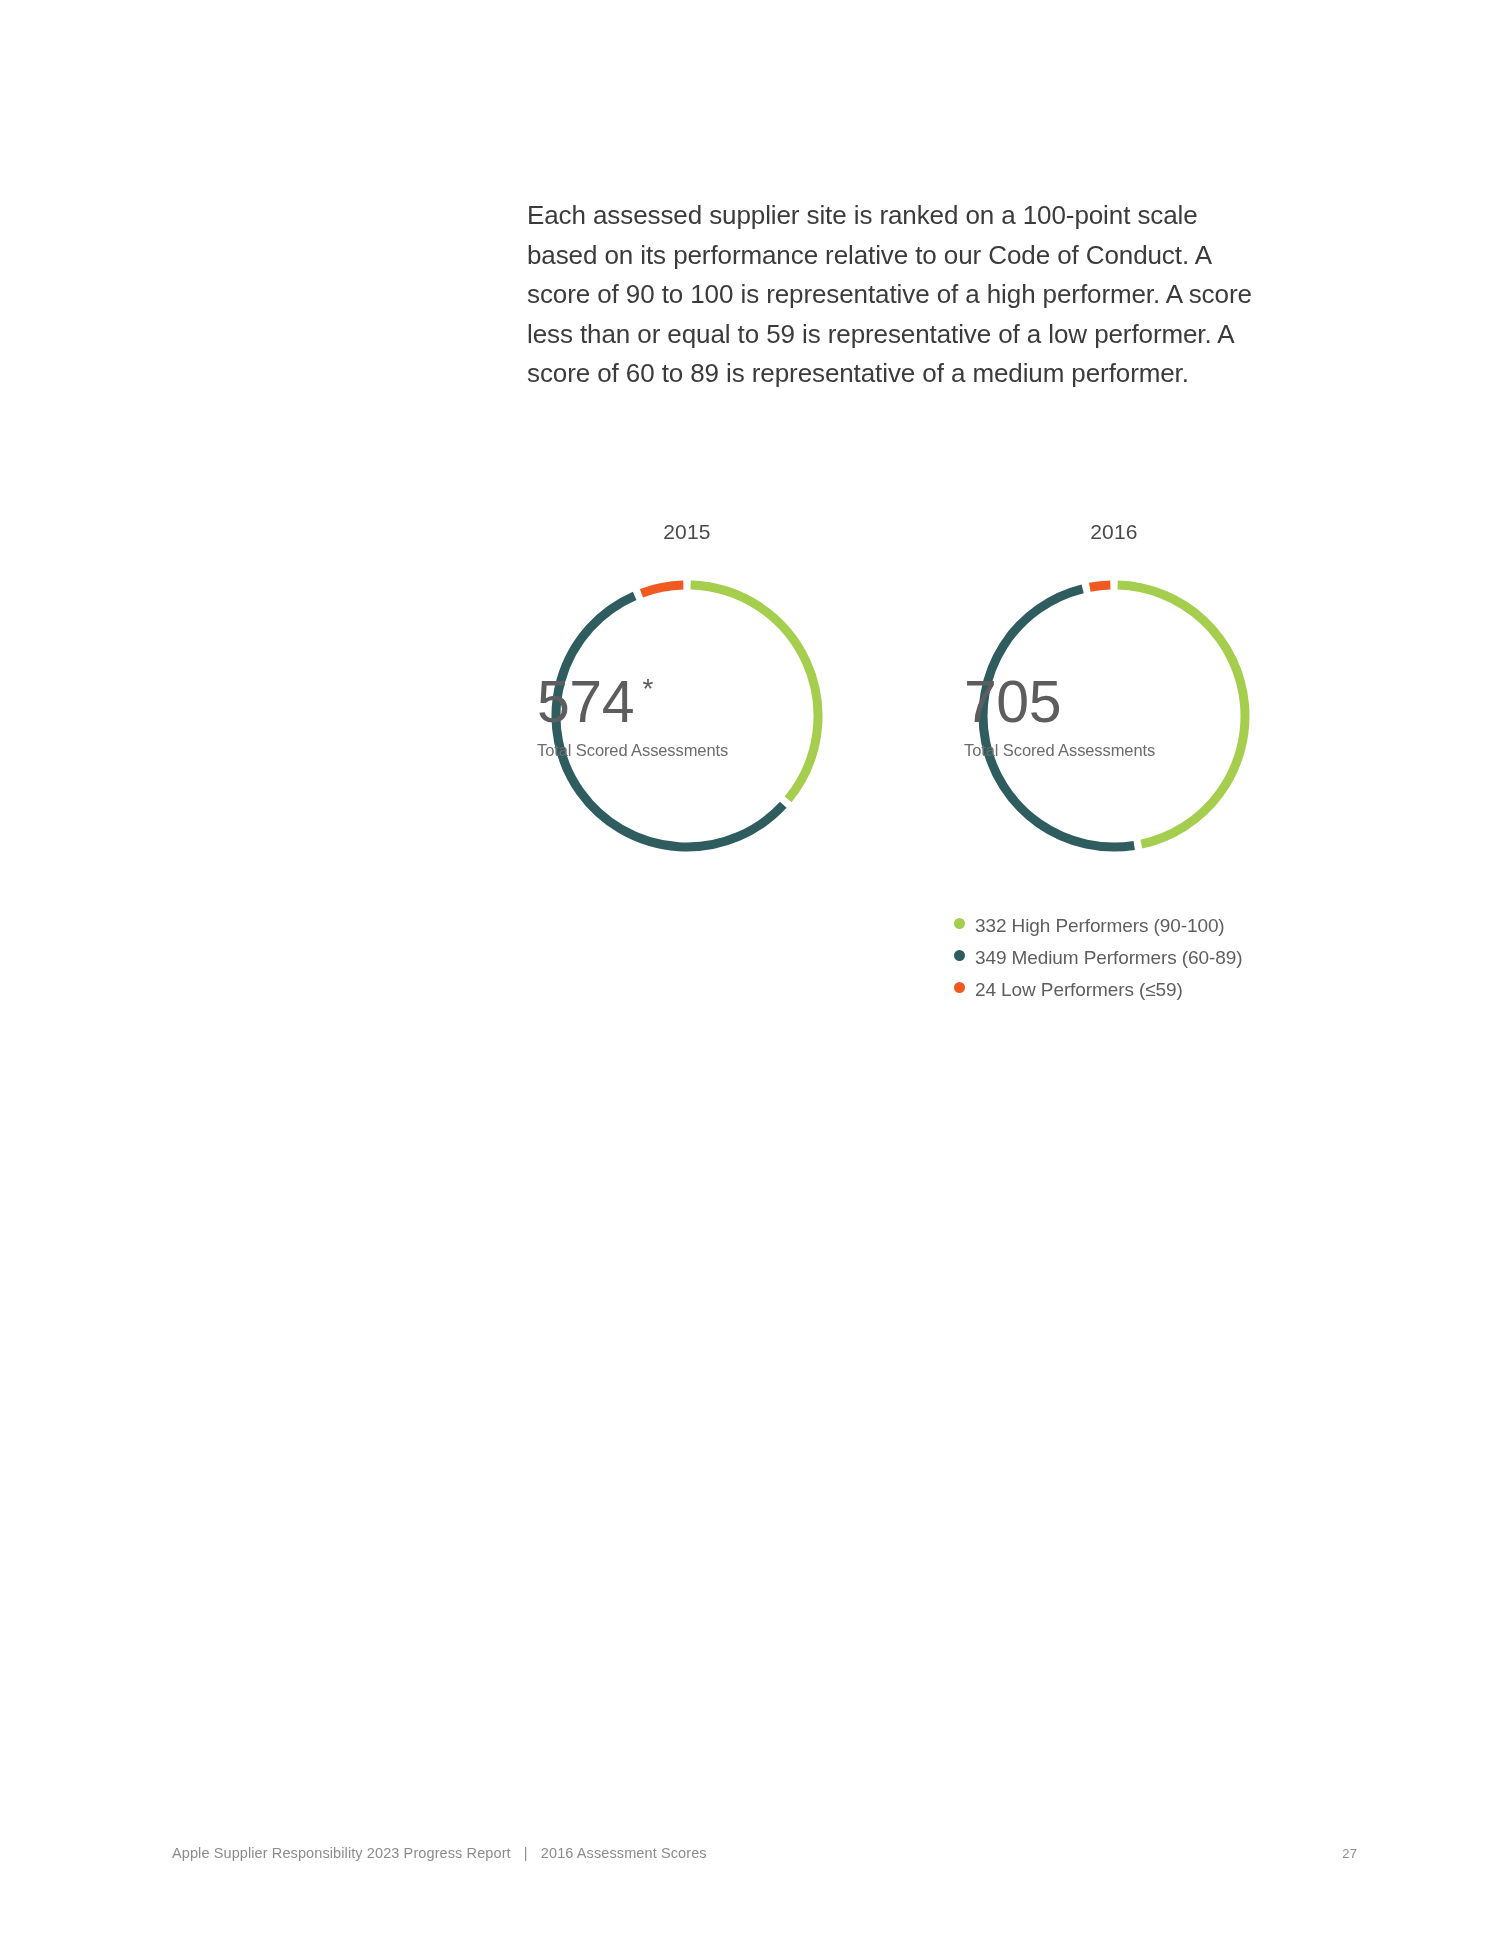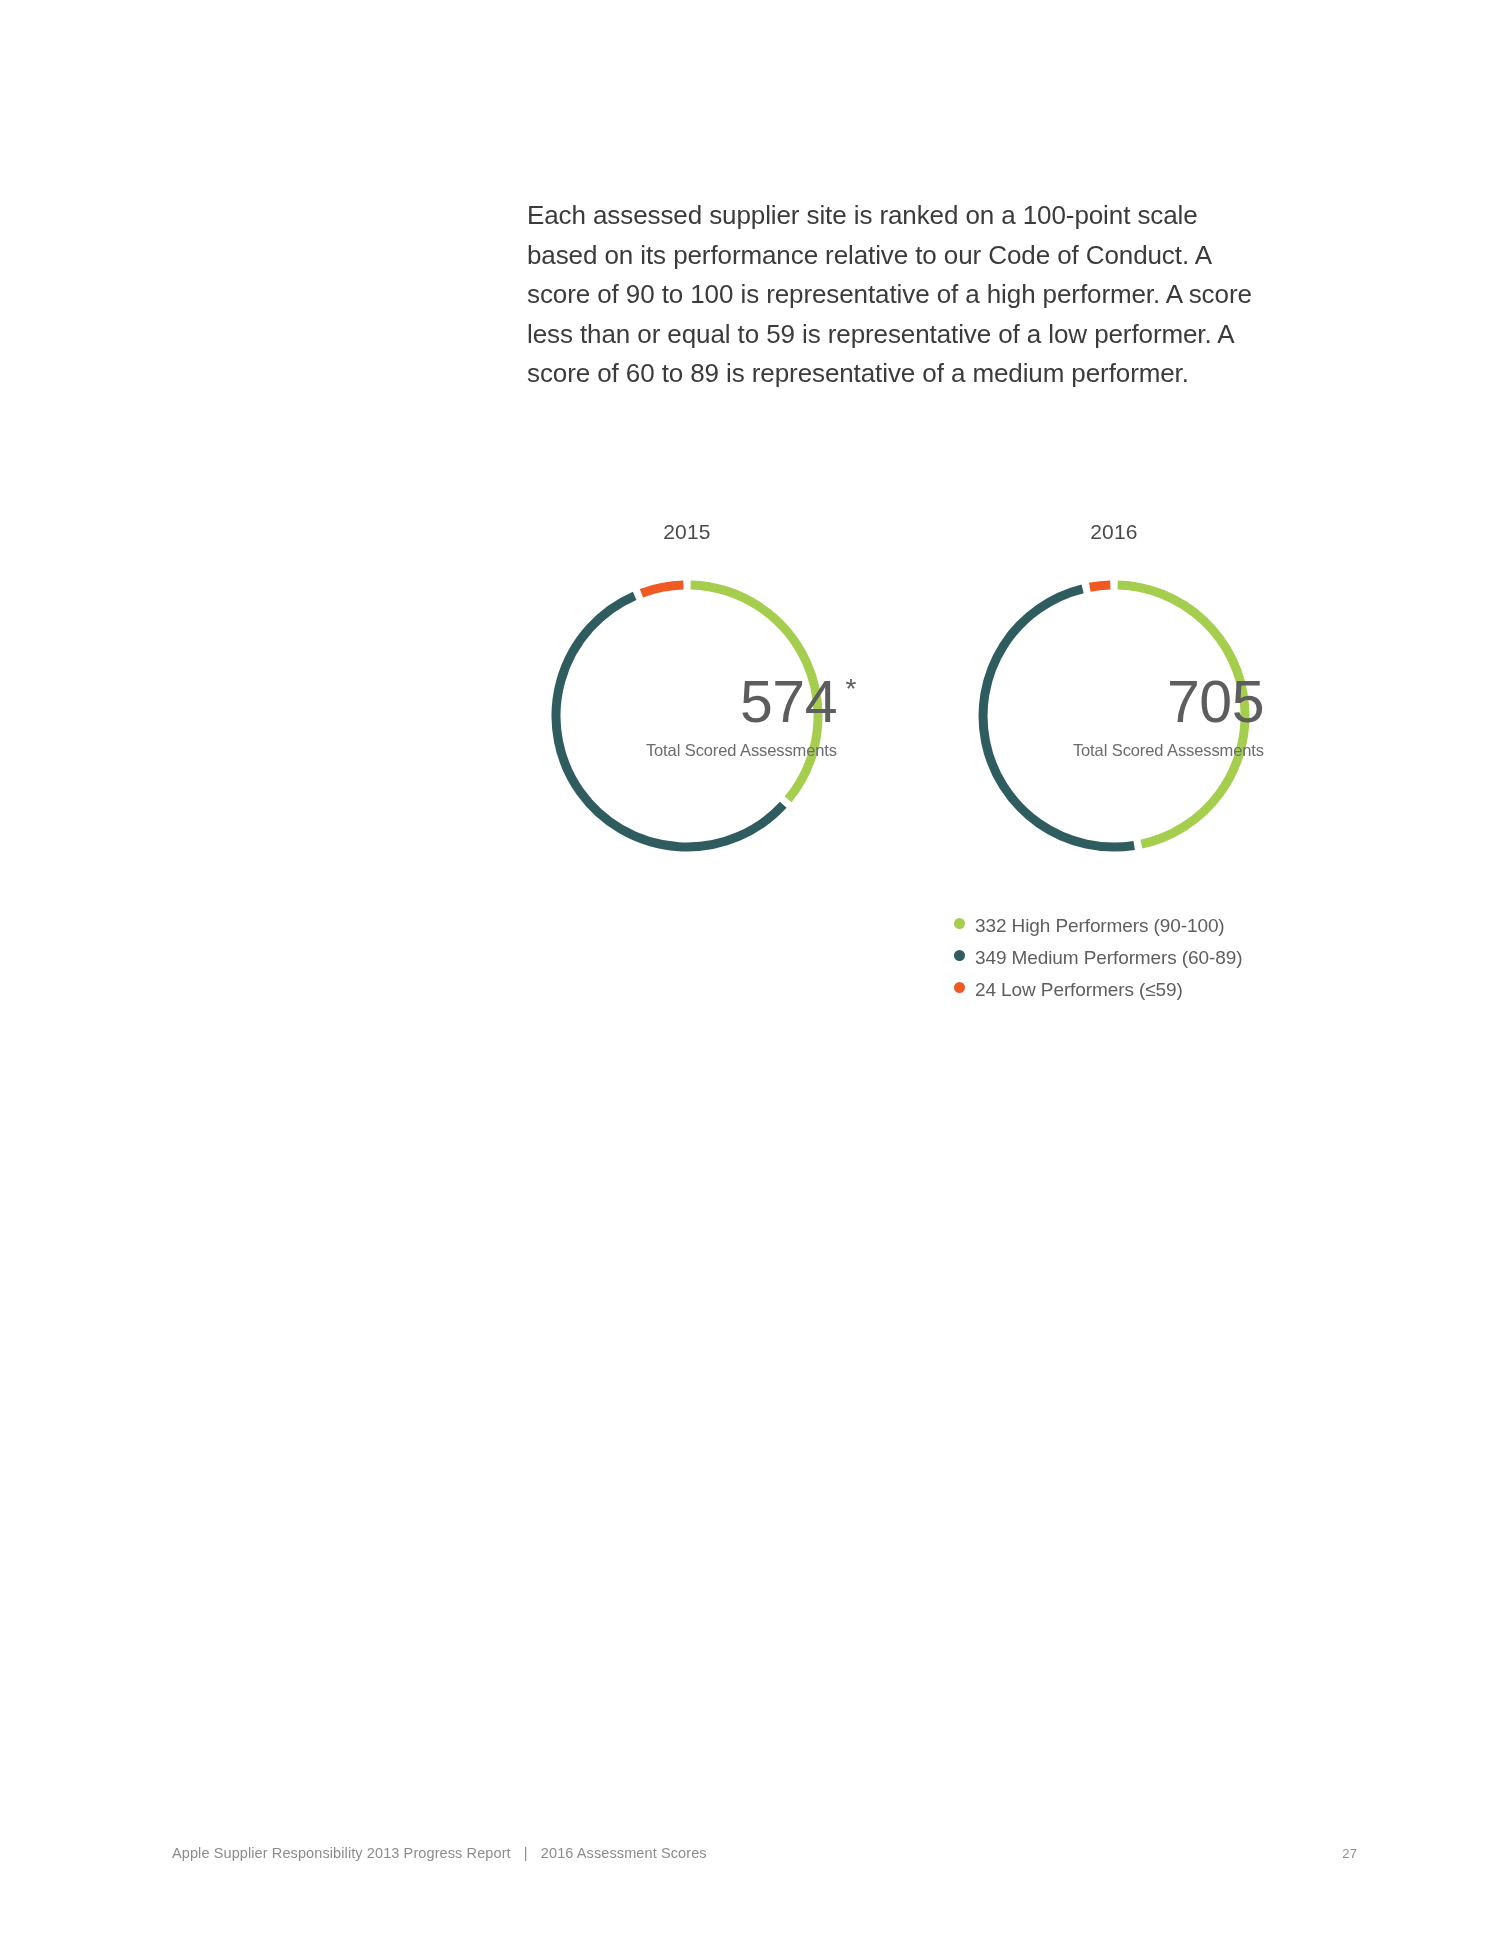--- a/index.html
+++ b/index.html
@@ -85,21 +85,21 @@
   }
 
   .donut-center {
     position: absolute;
     left: 0;
     top: 0;
     width: 300px;
     height: 300px;
     display: flex;
     flex-direction: column;
-    align-items: flex-end;
+    align-items: flex-start;
     justify-content: center;
   }
 
   .donut-total {
     font-size: 59px;
     font-weight: 300;
     color: #5d5d5f;
     letter-spacing: -0.5px;
     line-height: 1;
     position: relative;
@@ -262,20 +262,20 @@
       <div class="legend-item">
         <span class="dot" style="background:#f05a22"></span>
         <span class="legend-text">24 Low Performers (≤59)</span>
       </div>
     </div>
   </div>
 
 
   <div class="footer">
     <div class="footer-text">
-      <span>Apple Supplier Responsibility 2013 Progress Report</span>
+      <span>Apple Supplier Responsibility 2023 Progress Report</span>
       <span class="footer-sep">|</span>
       <span>2016 Assessment Scores</span>
     </div>
     <div class="footer-page">27</div>
   </div>
 
 </div>
 
 </body></html>

